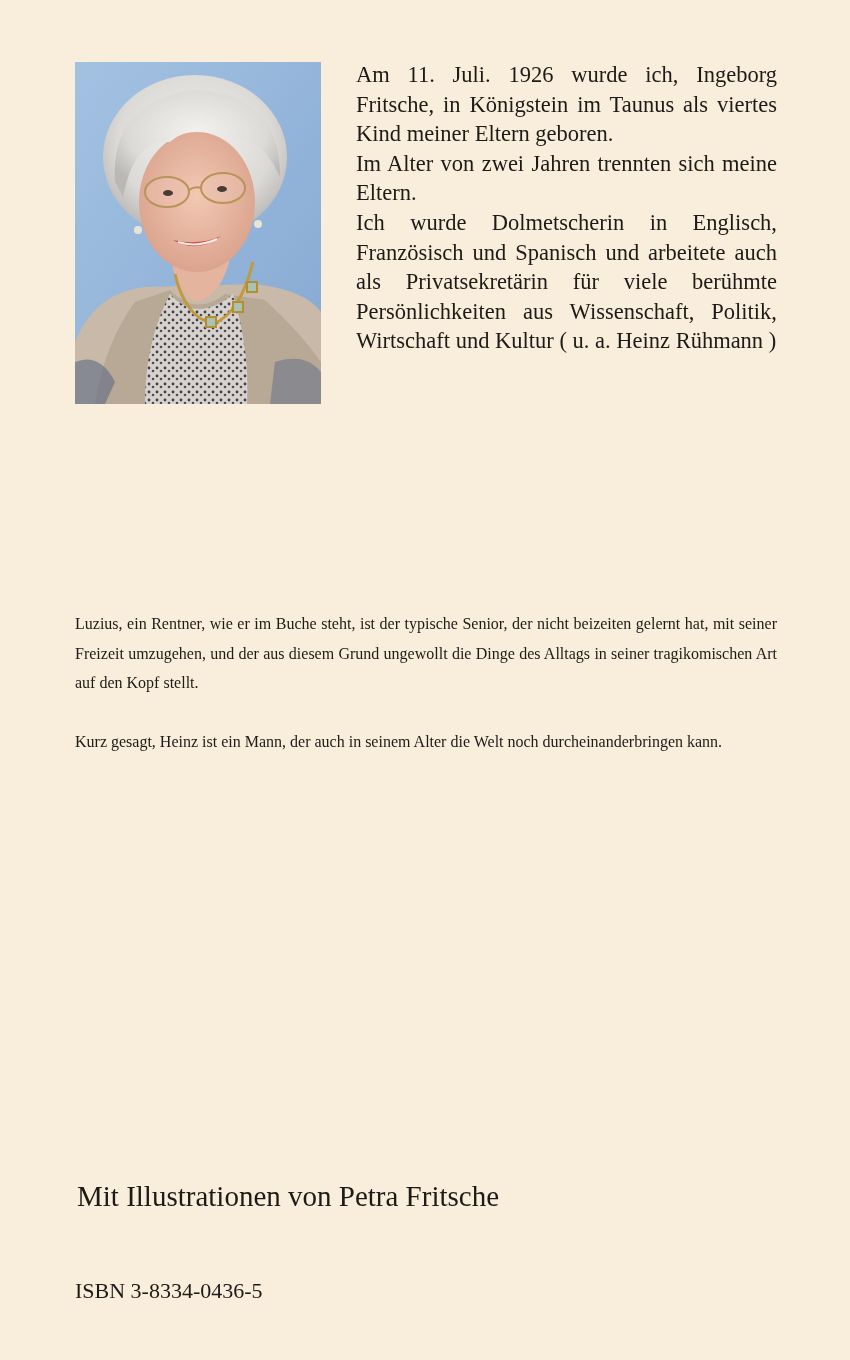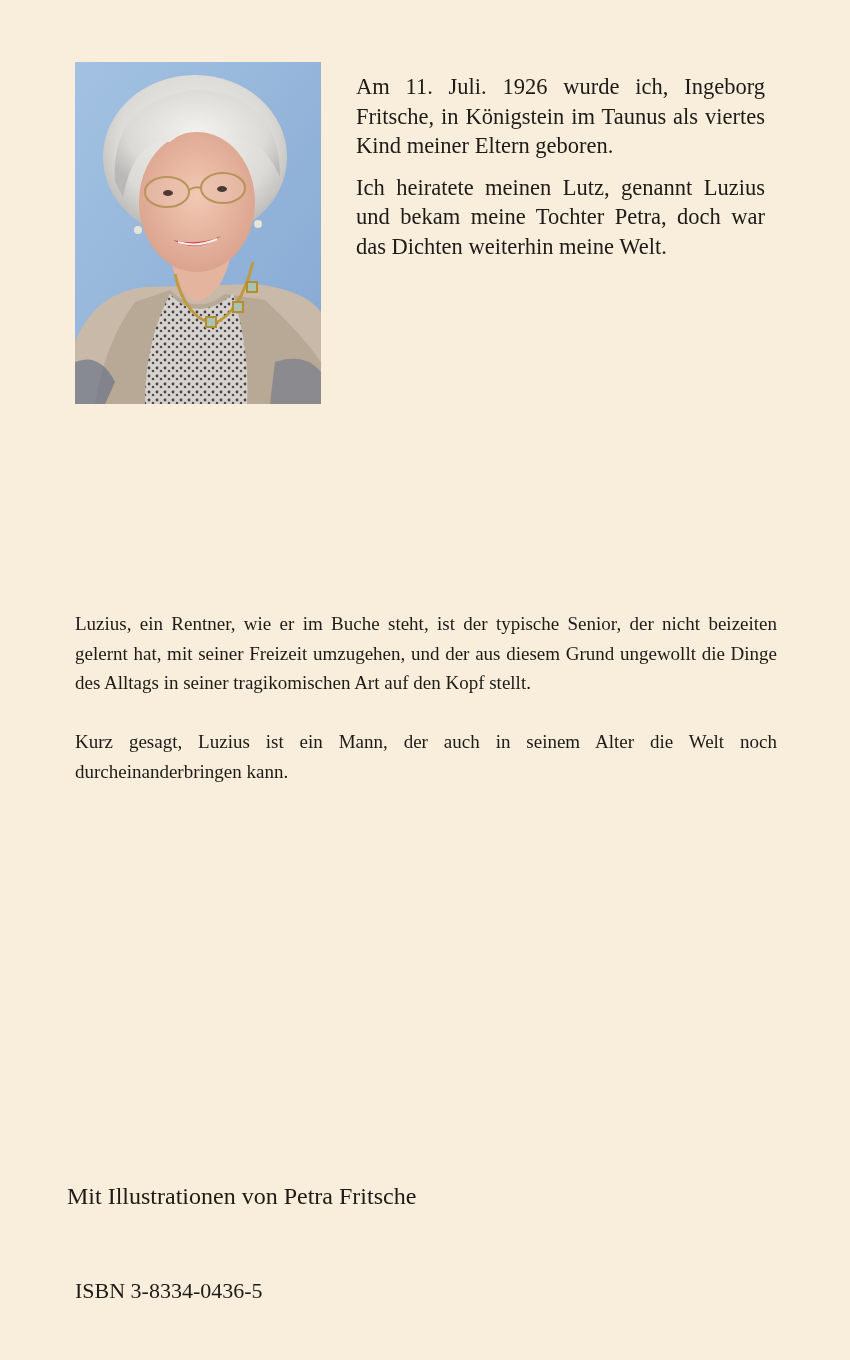--- a/index.html
+++ b/index.html
@@ -37,39 +37,39 @@
     font-size: 22.5px;
     line-height: 29.6px;
     text-align: justify;
   }
   .bio .float-spacer {
     float: left;
     width: 281px;
     height: 355px;
   }
   .bio p {
-    margin: 12px;
+    margin: 0;
   }
   .story {
     position: absolute;
     left: 75px;
     top: 609px;
     width: 702px;
-    font-size: 19px;
+    font-size: 16px;
     line-height: 29.6px;
     text-align: justify;
   }
   .story p {
     margin: 0 0 29.6px 0;
   }
   .illustrations {
     position: absolute;
-    left: 67px;
+    left: 77px;
     top: 1180px;
-    font-size: 24px;
+    font-size: 29px;
     line-height: 32px;
     white-space: nowrap;
   }
   .isbn {
     position: absolute;
     left: 75px;
     top: 1276px;
     font-size: 22px;
     line-height: 30px;
     white-space: nowrap;
@@ -132,23 +132,24 @@
     <path d="M103 180 Q122 186 142 177" fill="none" stroke="#f7eeee" stroke-width="2"></path>
 
     <circle cx="63" cy="168" r="4" fill="#e8e4d6"></circle>
     <circle cx="183" cy="162" r="4" fill="#e8e4d6"></circle>
   </svg>
 </div>
 
 <div class="bio">
   <div class="float-spacer"></div>
   <p>Am 11. Juli. 1926 wurde ich, Ingeborg Fritsche, in Königstein im Taunus als viertes Kind meiner Eltern geboren.</p>
-  <p>Ich heiratete meinen Lutz, genannt Luzius und bekam meine Tochter Petra, doch war das Dichten weiterhin meine Welt.</p>
+  <p>Im Alter von zwei Jahren trennten sich meine Eltern.</p>
+  <p>Ich wurde Dolmetscherin in Englisch, Französisch und Spanisch und arbeitete auch als Privatsekretärin für viele berühmte Persönlichkeiten aus Wissenschaft, Politik, Wirtschaft und Kultur ( u. a. Heinz Rühmann )</p>
 </div>
 
 <div class="story">
   <p>Luzius, ein Rentner, wie er im Buche steht, ist der typische Senior, der nicht beizeiten gelernt hat, mit seiner Freizeit umzugehen, und der aus diesem Grund ungewollt die Dinge des Alltags in seiner tragikomischen Art auf den Kopf stellt.</p>
-  <p>Kurz gesagt, Luzius ist ein Mann, der auch in seinem Alter die Welt noch durcheinanderbringen kann.</p>
+  <p>Kurz gesagt, Heinz ist ein Mann, der auch in seinem Alter die Welt noch durcheinanderbringen kann.</p>
 </div>
 
 <div class="illustrations">Mit Illustrationen von Petra Fritsche</div>
 
 <div class="isbn">ISBN 3-8334-0436-5</div>
 
 </body></html>

